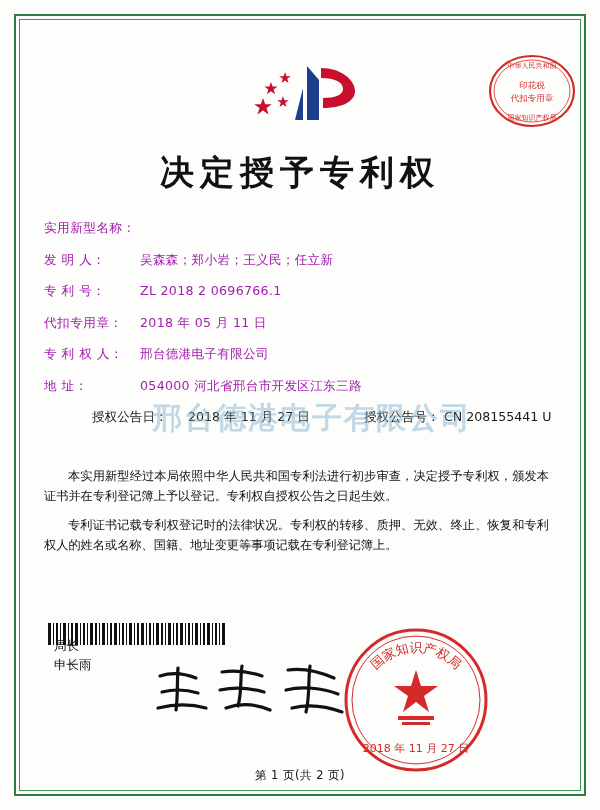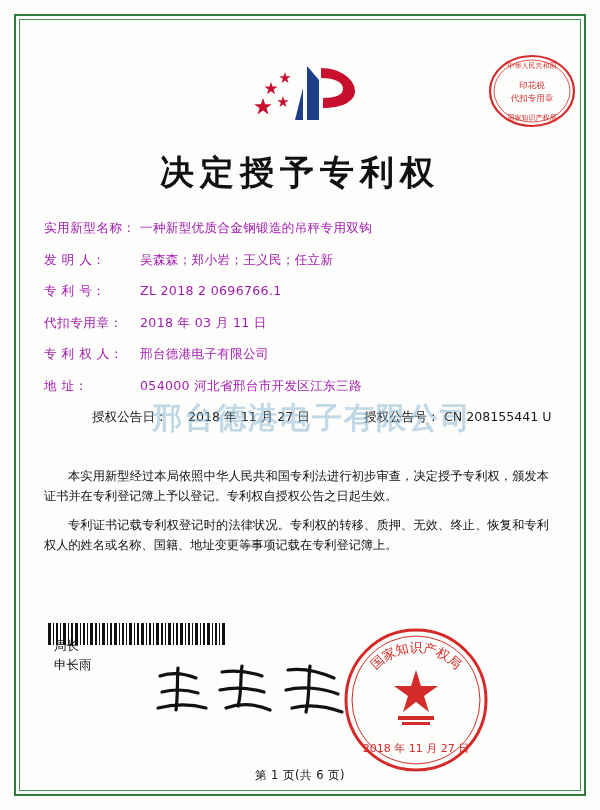--- a/index.html
+++ b/index.html
@@ -228,36 +228,35 @@
         <text x="46" y="68" font-size="7" fill="#d42a2a" text-anchor="middle" font-family="DejaVu Sans, sans-serif">国家知识产权局</text>
       </svg>
     </div>
 
     <div class="main-title">决定授予专利权</div>
 
     <div class="fields">
 
       <div class="row">
         <span class="lbl">实用新型名称：</span>
-        <span class="val">一种新型优质合金钢锻造的吊秤专用双钩</span>
       </div>
 
       <div class="row">
         <span class="lbl">发 明 人：</span>
         <span class="val">吴森森；郑小岩；王义民；任立新</span>
       </div>
 
       <div class="row">
         <span class="lbl">专 利 号：</span>
         <span class="val">ZL 2018 2 0696766.1</span>
       </div>
 
       <div class="row">
         <span class="lbl">代扣专用章：</span>
-        <span class="val">2018 年 03 月 11 日</span>
+        <span class="val">2018 年 05 月 11 日</span>
       </div>
 
       <div class="row">
         <span class="lbl">专 利 权 人：</span>
         <span class="val">邢台德港电子有限公司</span>
       </div>
 
       <div class="row">
         <span class="lbl">地 址：</span>
         <span class="val">054000 河北省邢台市开发区江东三路</span>
@@ -369,16 +368,16 @@
 
         <path id="sealTop" d="M 20 80 A 54 54 0 0 1 128 80" fill="none"></path>
         <text font-size="13" fill="#d42a2a" font-family="DejaVu Sans, sans-serif">
           <textPath href="#sealTop" startOffset="50%" text-anchor="middle">国家知识产权局</textPath>
         </text>
 
         <text x="74" y="126" font-size="11" fill="#d42a2a" text-anchor="middle" font-family="DejaVu Sans, sans-serif">2018 年 11 月 27 日</text>
       </svg>
     </div>
 
-    <div class="footer">第 1 页(共 6 页)</div>
+    <div class="footer">第 1 页(共 2 页)</div>
 
   </div>
 </div>
 
 </body></html>

